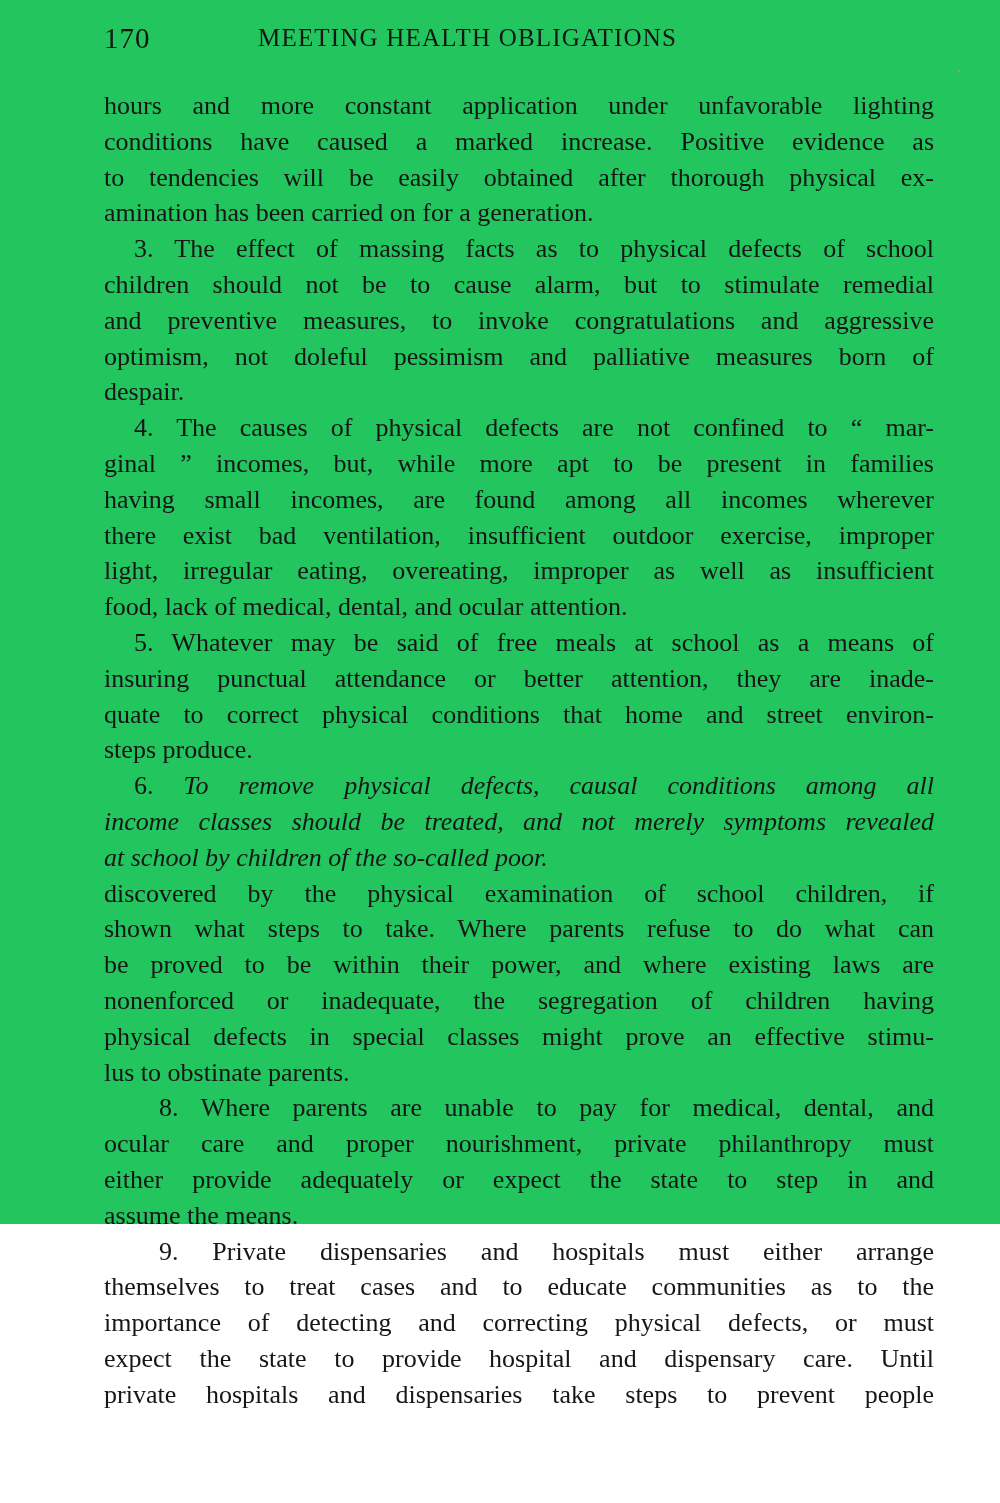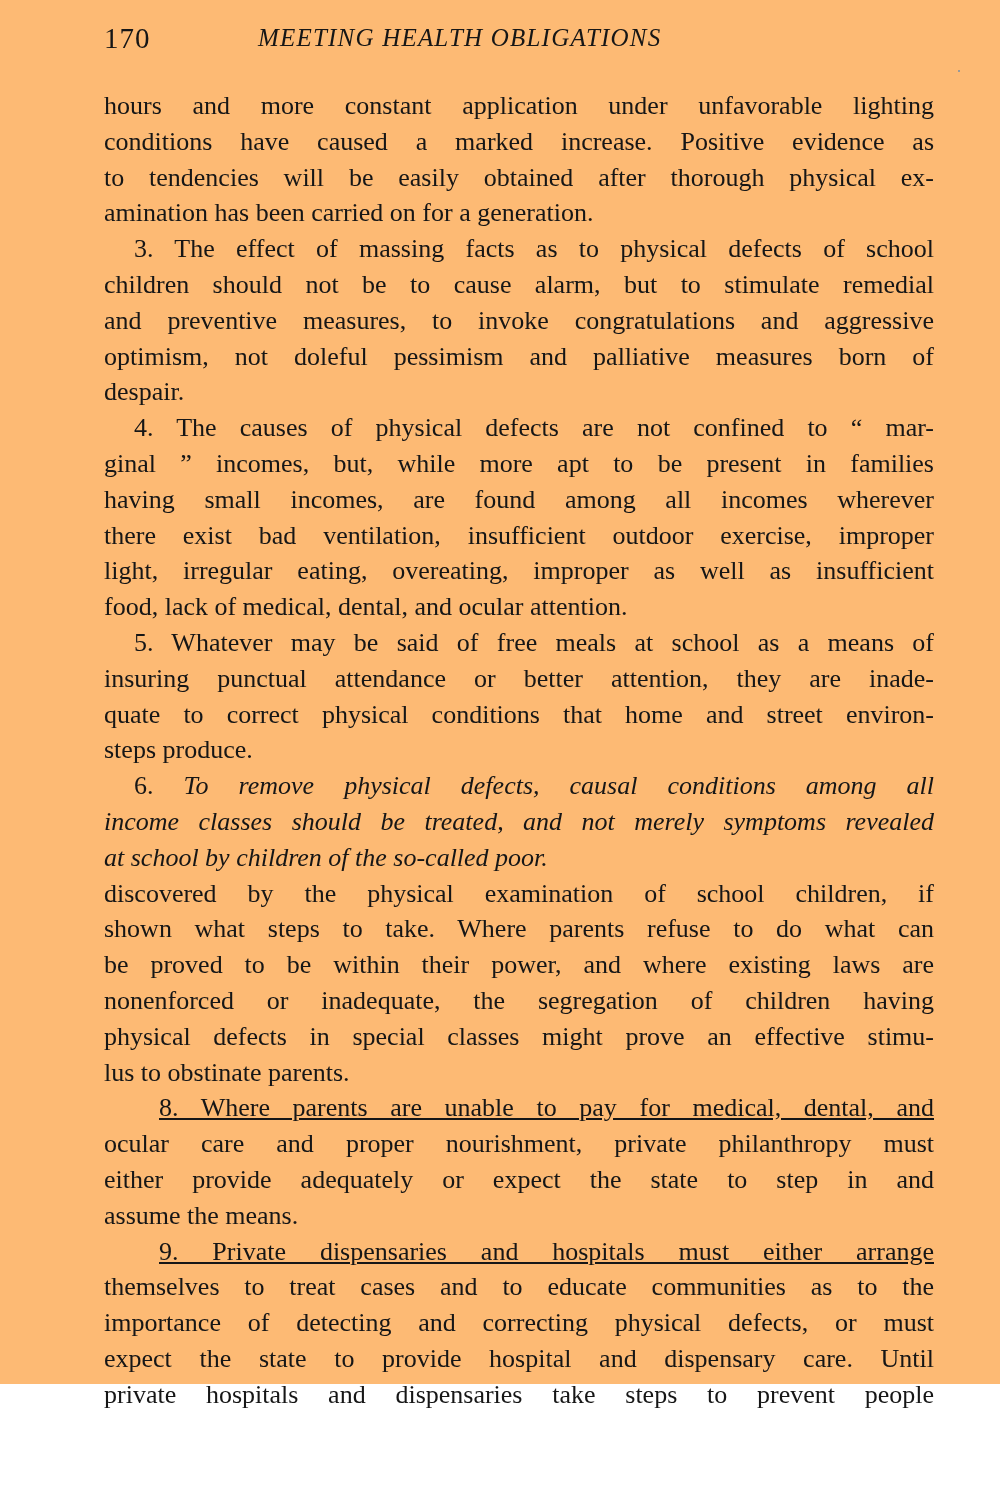--- a/index.html
+++ b/index.html
@@ -1,27 +1,27 @@
 <!DOCTYPE html>
 <html><head>
   <meta charset="utf-8">
   <style>
     html, body { margin: 0; padding: 0; background: #ffffff; }
     body { width: 1000px; height: 1503px; position: relative; overflow: hidden; }
-    .page { position: absolute; left: 0; top: 0; width: 1000px; height: 1384px; background: #fdba74; color: #161616;
+    .page { position: absolute; left: 0; top: 0; width: 1000px; height: 1224px; background: #22c55e; color: #161616;
       font-family: "Liberation Serif", "DejaVu Serif", serif; }
     .header { position: absolute; top: 22px; left: 104px; width: 840px; height: 40px; }
     .pnum { position: absolute; left: 0; top: 0; font-size: 29px; letter-spacing: 1px; }
-    .rhead { position: absolute; left: 154px; top: 2px; font-size: 25px; letter-spacing: 1.2px; font-style: italic; }
+    .rhead { position: absolute; left: 154px; top: 2px; font-size: 25px; letter-spacing: 1.2px; }
     .body { position: absolute; left: 104px; top: 88px; width: 830px; }
     .line { display: block; height: 35.8px; line-height: 35.8px; font-size: 26px; white-space: nowrap;
       text-align: justify; text-align-last: justify; }
     .line.last { text-align-last: left; }
     .line.indent { padding-left: 30px; }
-    .line.indent2 { padding-left: 55px; text-decoration: underline; }
+    .line.indent2 { padding-left: 55px; }
     .para-it .line { font-style: italic; }
     .line span.num { font-style: normal; }
     .margin-mark { position: absolute; right: 40px; top: 70px; width: 2px; height: 2px; background: #999; }
   </style>
 </head>
 <body>
 
 <div class="page">
   <div class="header">
     <span class="pnum">170</span>

